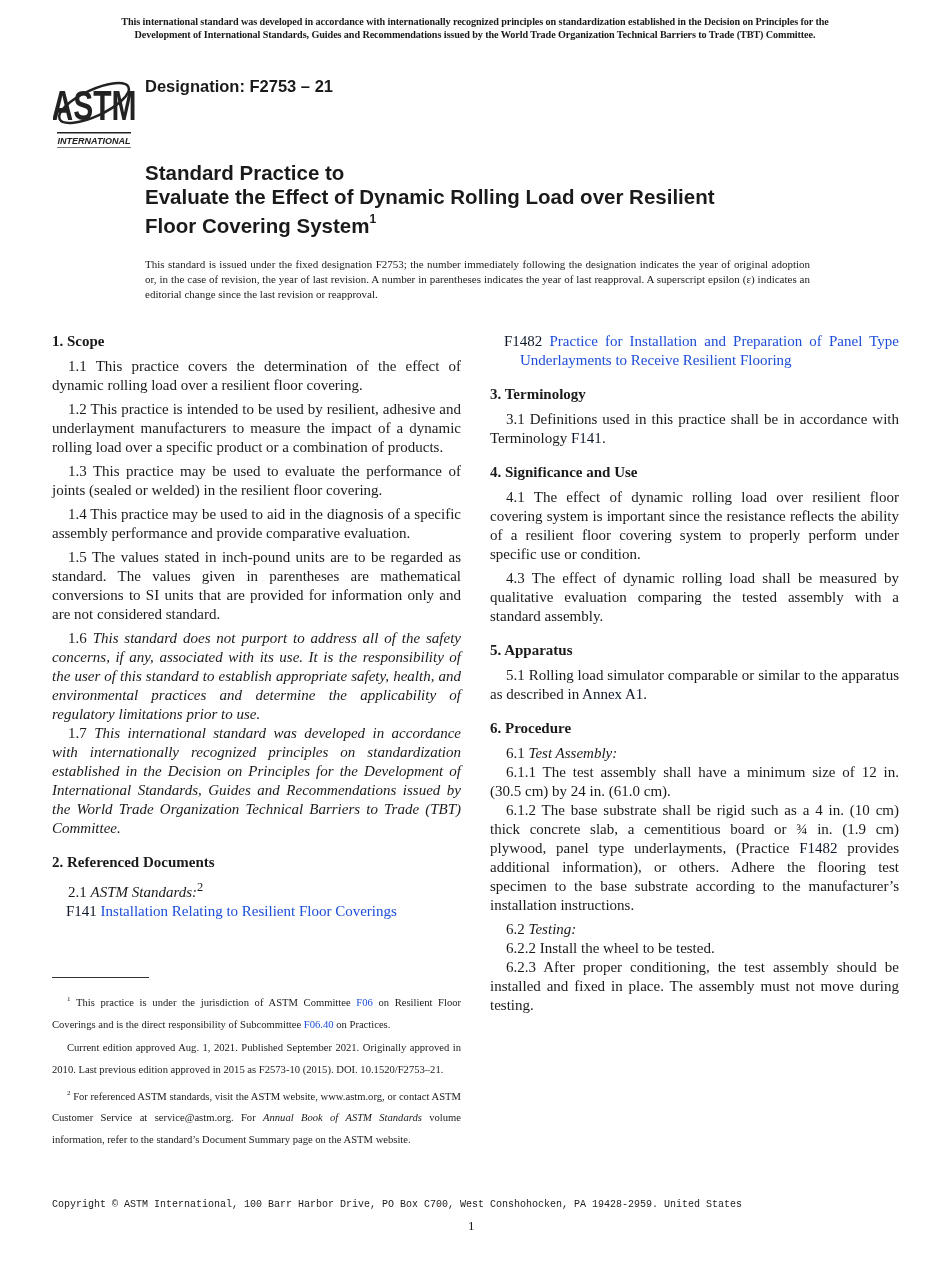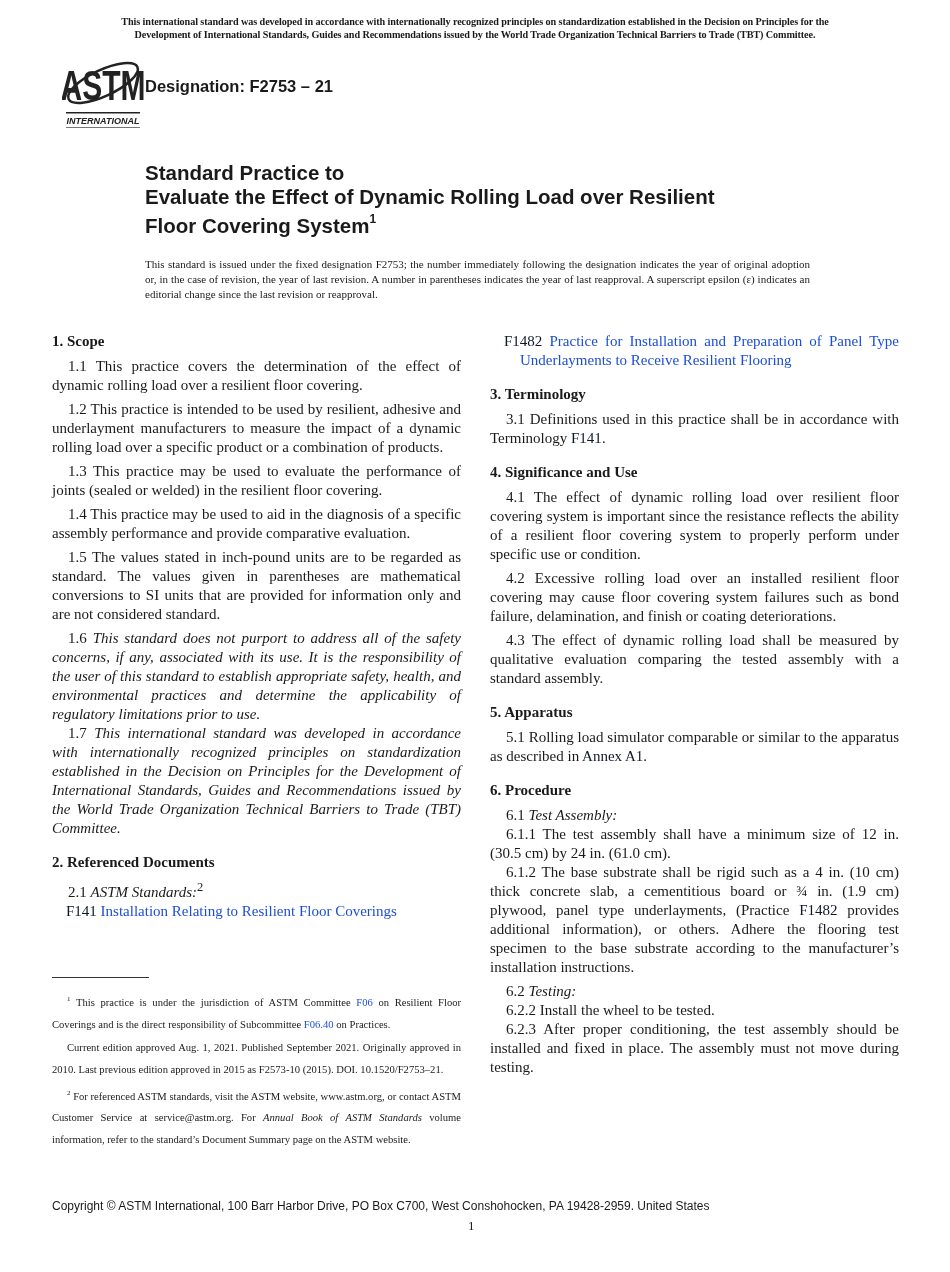--- a/index.html
+++ b/index.html
@@ -1,40 +1,40 @@
 <!DOCTYPE html>
 <html><head>
 <meta charset="utf-8">
 <style>
   html, body { margin: 0; padding: 0; background: #ffffff; }
   body { width: 950px; height: 1272px; position: relative; overflow: hidden; color: #1a1a1a; font-family: "Liberation Serif", serif; }
   .abs { position: absolute; }
   .notice { left: 40px; top: 15px; width: 870px; text-align: center; font-family: "Liberation Serif", serif; font-weight: bold; font-size: 10.2px; line-height: 13px; letter-spacing: -0.1px; }
-  .logo { left: 53px; top: 52px; width: 82px; height: 78px; margin-left: 9px; }
+  .logo { left: 53px; top: 72px; width: 82px; height: 78px; }
   .designation { left: 145px; top: 77px; font-family: "Liberation Sans", sans-serif; font-weight: bold; font-size: 16.5px; }
   .title { left: 145px; top: 161px; font-family: "Liberation Sans", sans-serif; font-weight: bold; font-size: 20.5px; line-height: 24px; }
   .title sup { font-size: 12px; position: relative; top: -2px; }
   .preface { left: 145px; top: 257px; width: 665px; font-size: 11px; line-height: 15px; text-align: justify; }
   .col { font-size: 15px; line-height: 19px; text-align: justify; }
   .colL { left: 52px; top: 332px; width: 409px; }
   .colR { left: 490px; top: 332px; width: 409px; }
   .h { font-weight: bold; margin: 0 0 6px 0; }
   .p { text-indent: 16px; margin: 0 0 5px 0; }
   .p.tight { margin-bottom: 0; }
   .sec { margin-top: 15px; }
   .it { font-style: italic; }
   .red { color: #0f172a; }
   .blue { color: #1d4ed8; }
   .ref { padding-left: 14px; margin: 0; }
   .refhang { padding-left: 30px; text-indent: -16px; margin: 0; text-align: justify; }
   .fnrule { left: 52px; top: 977px; width: 97px; height: 0; border-top: 1px solid #333; }
   .fn { left: 52px; top: 988px; width: 409px; font-size: 10.6px; line-height: 22px; text-align: justify; }
   .fn p { margin: 0 0 1px 0; text-indent: 15px; }
   .fn sup { font-size: 7px; }
-  .copyright { left: 52px; top: 1199px; font-family: Liberation Sans, sans-serif; font-size: 12px; }
+  .copyright { left: 52px; top: 1199px; font-family: Liberation Mono, monospace; font-size: 10px; }
   .pagenum { left: 468px; top: 1218px; font-size: 13px; }
 </style>
 </head>
 <body>
 
 <div class="abs notice">
   <div>This international standard was developed in accordance with internationally recognized principles on standardization established in the Decision on Principles for the</div>
   <div>Development of International Standards, Guides and Recommendations issued by the World Trade Organization Technical Barriers to Trade (TBT) Committee.</div>
 </div>
 
@@ -74,21 +74,20 @@
 </div>
 
 <div class="abs col colR">
   <div class="refhang"><span class="red">F1482</span> <span class="blue">Practice for Installation and Preparation of Panel Type Underlayments to Receive Resilient Flooring</span></div>
 
   <div class="h sec">3.  Terminology</div>
   <div class="p"><span>3.1 Definitions used in this practice shall be in accordance with Terminology </span><span class="red">F141</span><span>.</span></div>
 
   <div class="h sec">4.  Significance and Use</div>
   <div class="p">4.1 The effect of dynamic rolling load over resilient floor covering system is important since the resistance reflects the ability of a resilient floor covering system to properly perform under specific use or condition.</div>
-  <div class="p">4.2 Excessive rolling load over an installed resilient floor covering may cause floor covering system failures such as bond failure, delamination, and finish or coating deteriorations.</div>
   <div class="p">4.3 The effect of dynamic rolling load shall be measured by qualitative evaluation comparing the tested assembly with a standard assembly.</div>
 
   <div class="h sec">5.  Apparatus</div>
   <div class="p"><span>5.1 Rolling load simulator comparable or similar to the apparatus as described in </span><span class="red">Annex A1</span><span>.</span></div>
 
   <div class="h sec">6.  Procedure</div>
   <div class="p tight"><span>6.1</span> <span class="it">Test Assembly:</span></div>
   <div class="p tight">6.1.1 The test assembly shall have a minimum size of 12 in. (30.5 cm) by 24 in. (61.0 cm).</div>
   <div class="p"><span>6.1.2 The base substrate shall be rigid such as a 4 in. (10 cm) thick concrete slab, a cementitious board or ¾ in. (1.9 cm) plywood, panel type underlayments, (Practice </span><span class="red">F1482</span><span> provides additional information), or others. Adhere the flooring test specimen to the base substrate according to the manufacturer’s installation instructions.</span></div>
   <div class="p tight"><span>6.2</span> <span class="it">Testing:</span></div>

